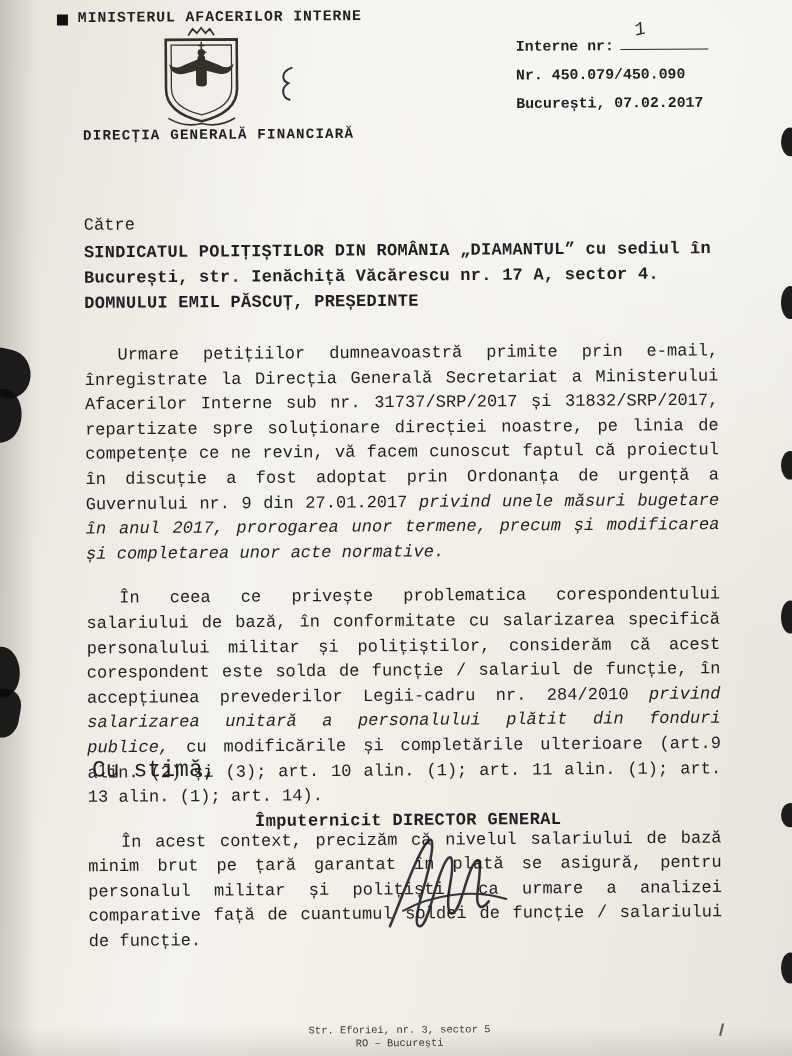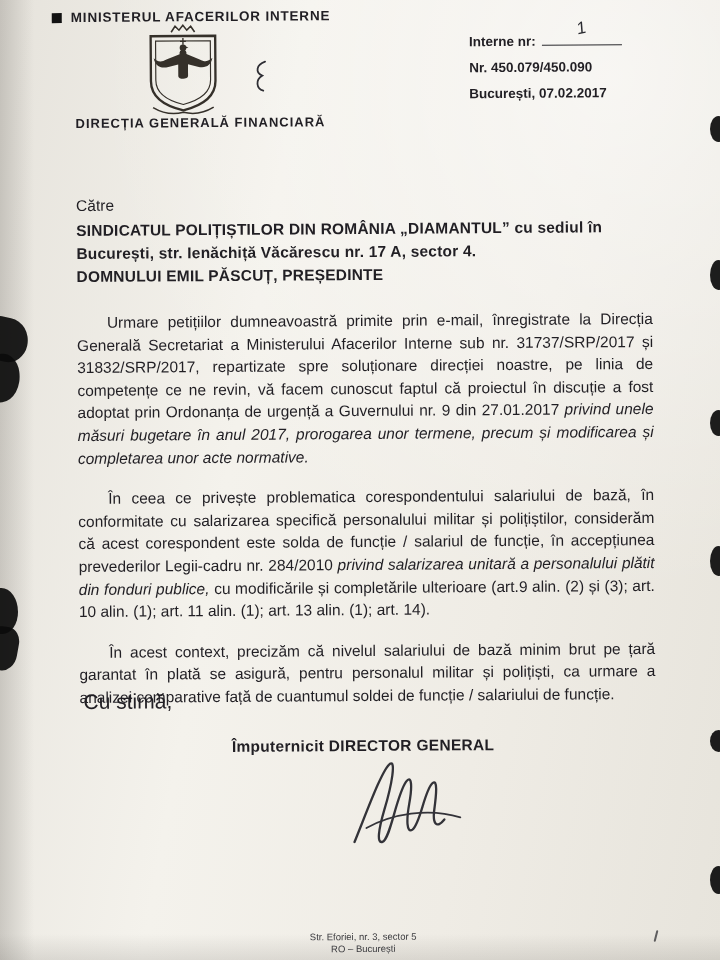--- a/index.html
+++ b/index.html
@@ -1,19 +1,19 @@
 <!DOCTYPE html>
 <html><head>
 <meta charset="utf-8">
 <style>
   html,body{margin:0;padding:0;width:720px;height:960px;overflow:hidden;background:#a9a7a3;}
   .page{
     position:relative;width:720px;height:960px;overflow:hidden;
     color:#211f24;
-    font-family:Liberation Sans, sans-serif;
+    font-family:Liberation Mono, monospace;
     background:
       radial-gradient(120% 90% at 85% 8%, rgba(255,255,255,.55), rgba(255,255,255,0) 60%),
       linear-gradient(100deg,#e6e3dc,#f4f2ec 35%,#efece5 68%,#e7e4dc);
   }
   .edge-shade-left{position:absolute;left:0;top:0;bottom:0;width:34px;
     background:linear-gradient(to right,rgba(80,76,70,.22),rgba(80,76,70,0));}
   .edge-shade-bottom{position:absolute;left:0;right:0;bottom:0;height:26px;
     background:linear-gradient(to top,rgba(80,76,70,.14),rgba(80,76,70,0));}
   .content{position:absolute;inset:0;transform:rotate(-0.4deg);transform-origin:50% 50%;}
 

